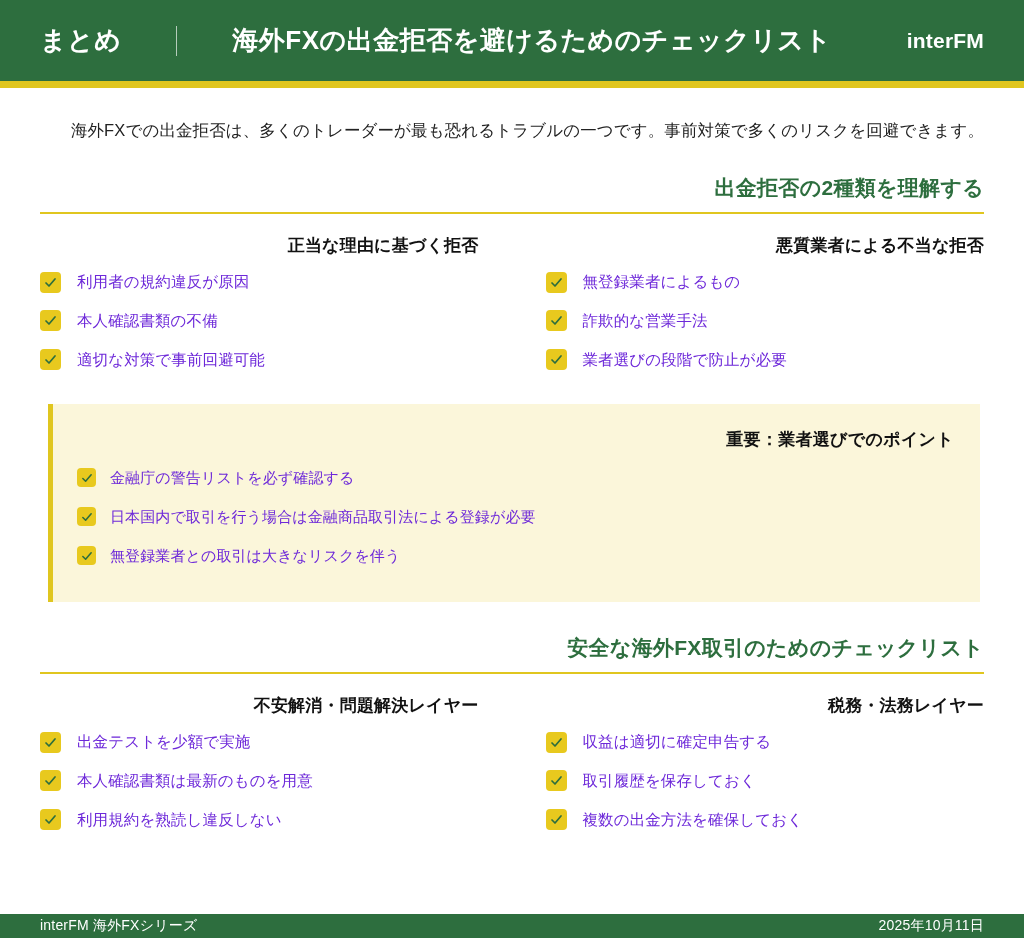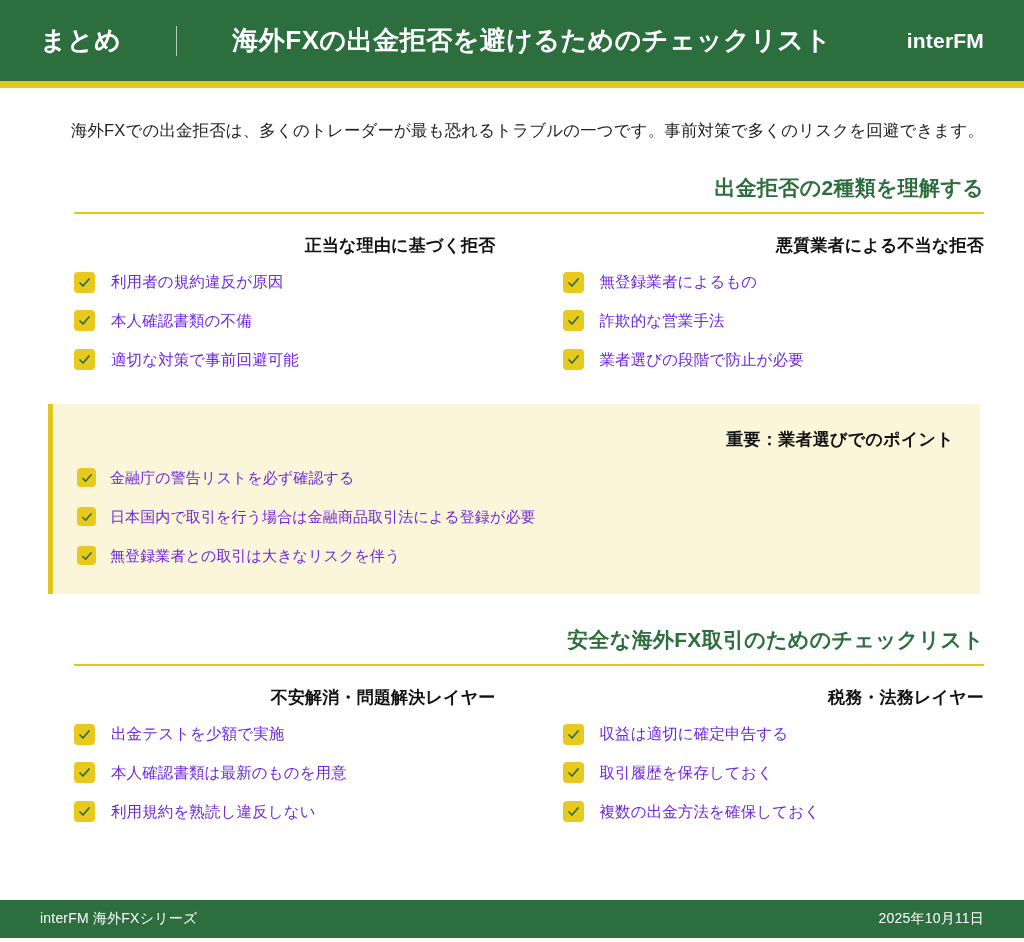--- a/index.html
+++ b/index.html
@@ -80,21 +80,20 @@
     font-size: 16.5px;
     line-height: 1.72;
     color: #222222;
     margin: 0 0 30px 0;
     letter-spacing: 0.1px;
   }
 
   
   .section {
     margin-bottom: 4px;
-    margin-left: 34px;
   }
   .section-heading {
     color: #2d6e3e;
     font-size: 21px;
     font-weight: bold;
     margin: 0 0 10px 0;
     letter-spacing: 0.3px;
   }
   .section-rule {
     height: 2px;
@@ -159,32 +158,32 @@
     box-sizing: border-box;
   }
   .callout-title {
     font-size: 17px;
     font-weight: bold;
     color: #111111;
     margin: 0 0 16px 0;
     letter-spacing: 0.3px;
   }
   .callout .check-item { margin-bottom: 18px; }
-  .callout .check-item:last-child { margin-bottom: 4px; }
+  .callout .check-item:last-child { margin-bottom: 12px; }
   .callout .checkbox {
     width: 19px;
     height: 19px;
     margin-right: 14px;
   }
   .callout .check-label { font-size: 15px; }
 
   
   .footer {
     background: #2d6e3e;
-    height: 38px;
+    height: 24px;
     display: flex;
     align-items: center;
     justify-content: space-between;
     padding: 0 40px;
     box-sizing: border-box;
     flex: 0 0 auto;
     margin-bottom: 4px;
   }
   .footer-left, .footer-right {
     color: #ffffff;

